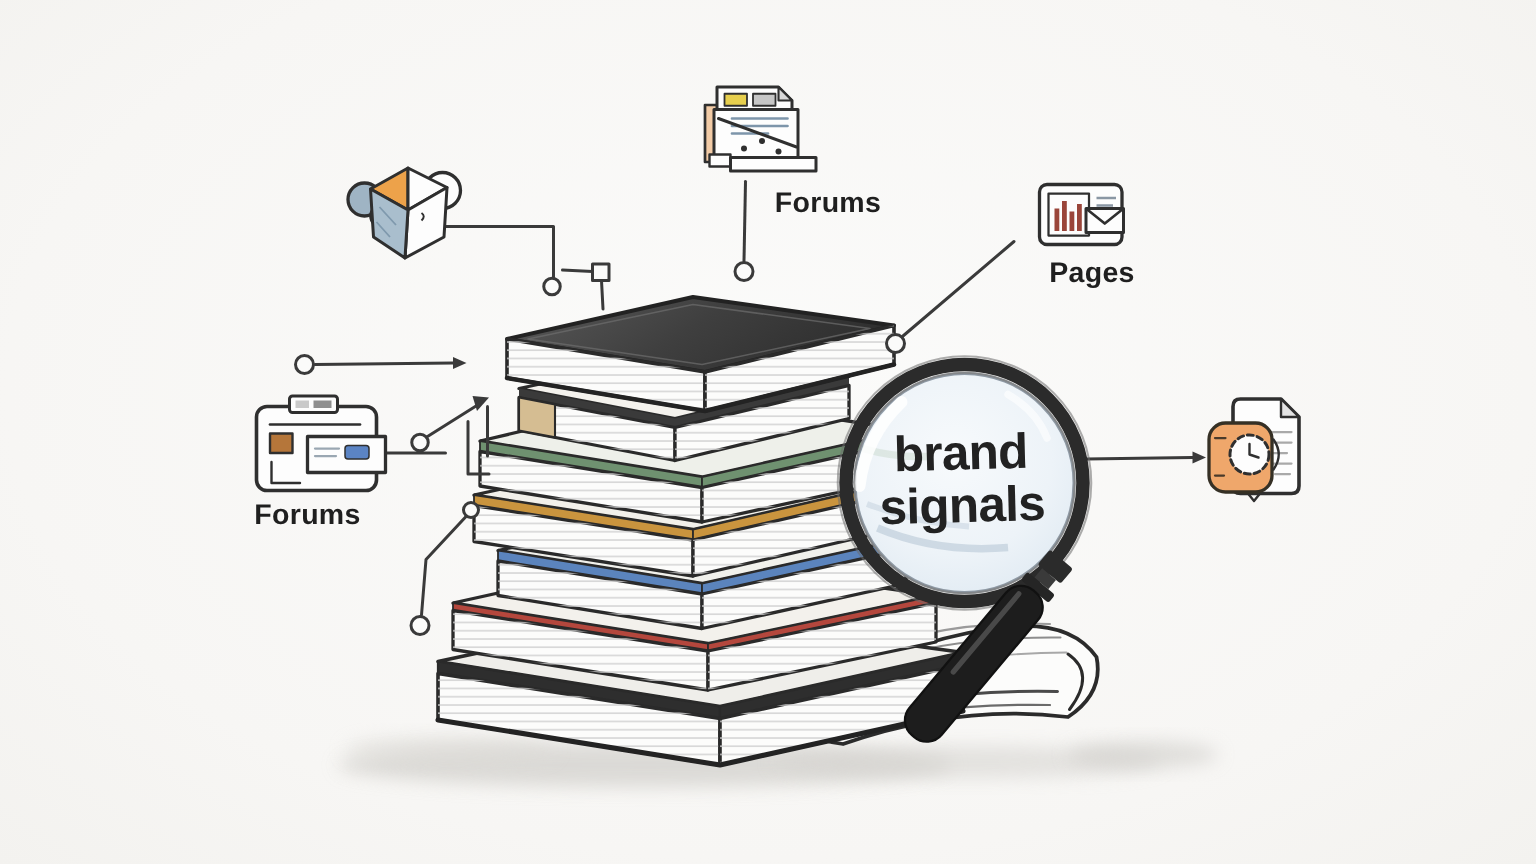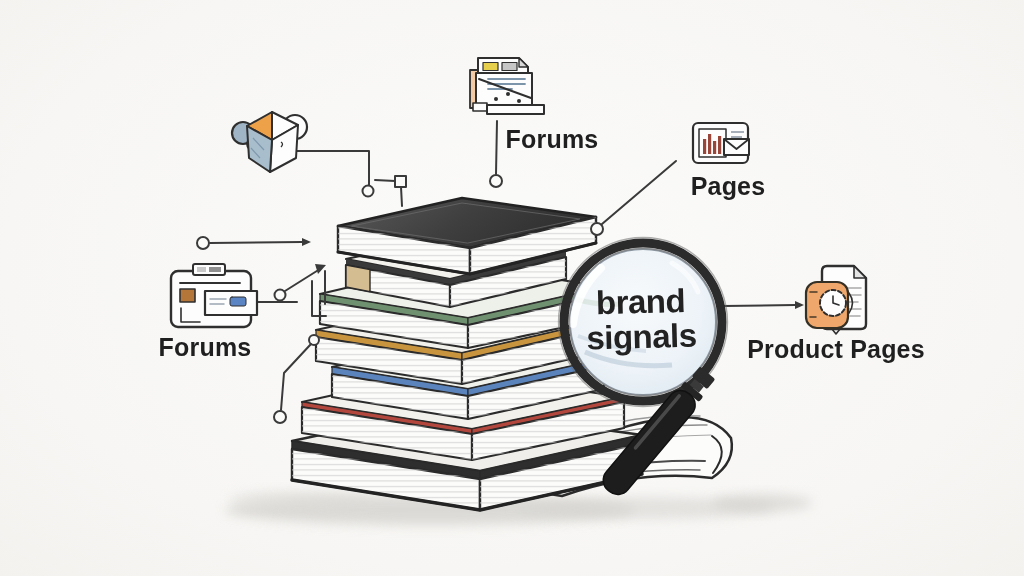--- a/index.html
+++ b/index.html
@@ -4,21 +4,21 @@
 <style>
   html,body{margin:0;padding:0;background:#ffffff;}
   .stage{
     position:relative;width:1024px;height:576px;overflow:hidden;
     background:radial-gradient(ellipse at 50% 45%, #fbfbfa 0%, #f7f6f4 70%, #f3f2ef 100%);
     font-family:"Liberation Sans", sans-serif;
   }
   .stage svg{position:absolute;left:0;top:0;}
   .label{
     position:absolute;transform:translateX(-50%);
-    font-size:25px;font-weight:600;color:#1f1f1f;white-space:nowrap;
+    font-size:19px;font-weight:600;color:#1f1f1f;white-space:nowrap;
     letter-spacing:0.2px;
   }
   .lens-text{
     position:absolute;left:641px;top:320px;transform:translate(-50%,-50%) rotate(-1.5deg);
     text-align:center;font-weight:700;font-size:33px;line-height:1.06;
     color:#222;letter-spacing:-0.5px;
   }
 </style>
 </head>
 <body>
@@ -269,22 +269,19 @@
 
   <div class="label" style="left:552px;top:125px;">
     <span>Forums</span>
   </div>
   <div class="label" style="left:728px;top:172px;">
     <span>Pages</span>
   </div>
   <div class="label" style="left:205px;top:333px;">
     <span>Forums</span>
   </div>
-  <div class="label" style="left:836px;top:335px;">
-    <span>Product Pages</span>
-  </div>
 
   <div class="lens-text">
     <div>brand</div>
     <div>signals</div>
   </div>
 
 </div>
 
 </body></html>

